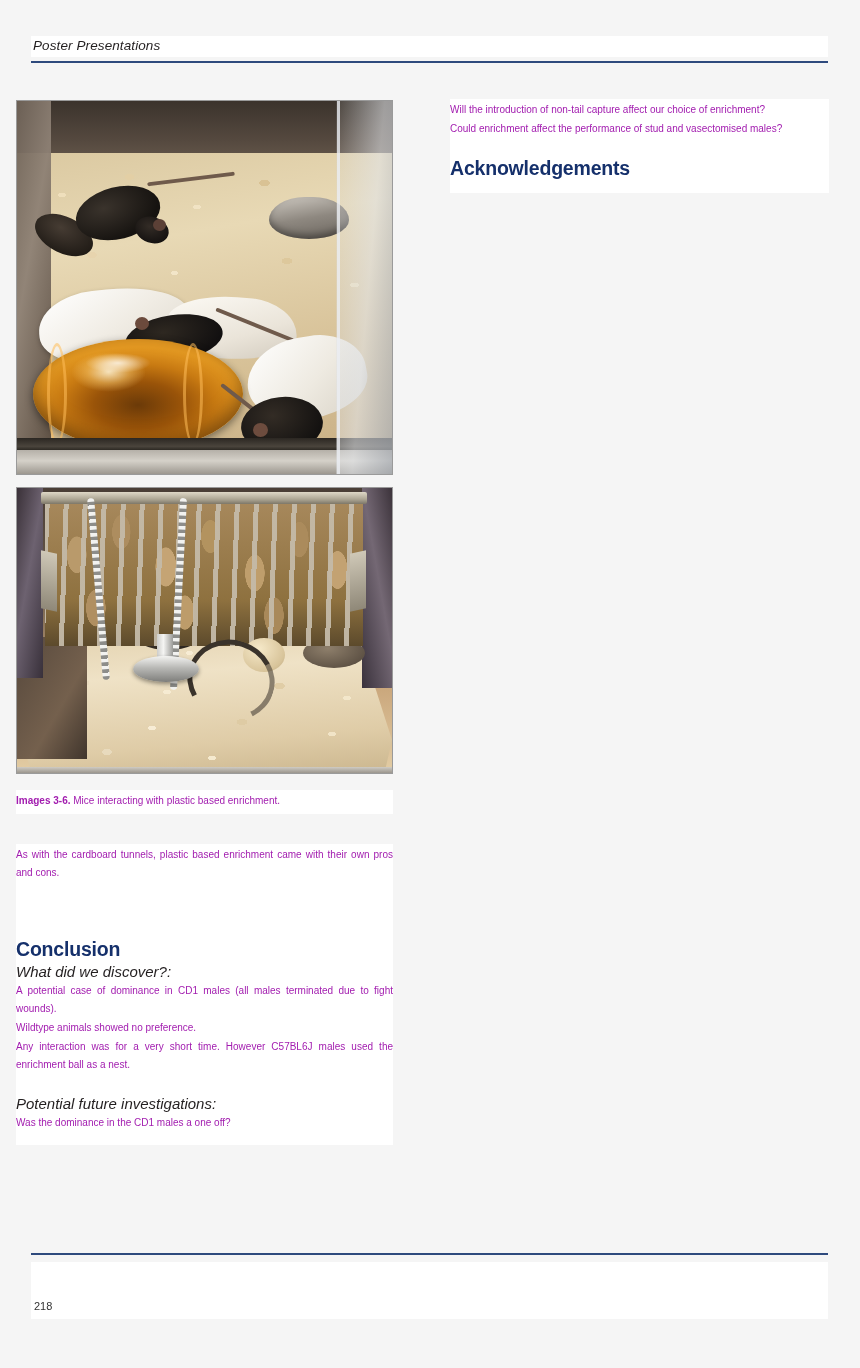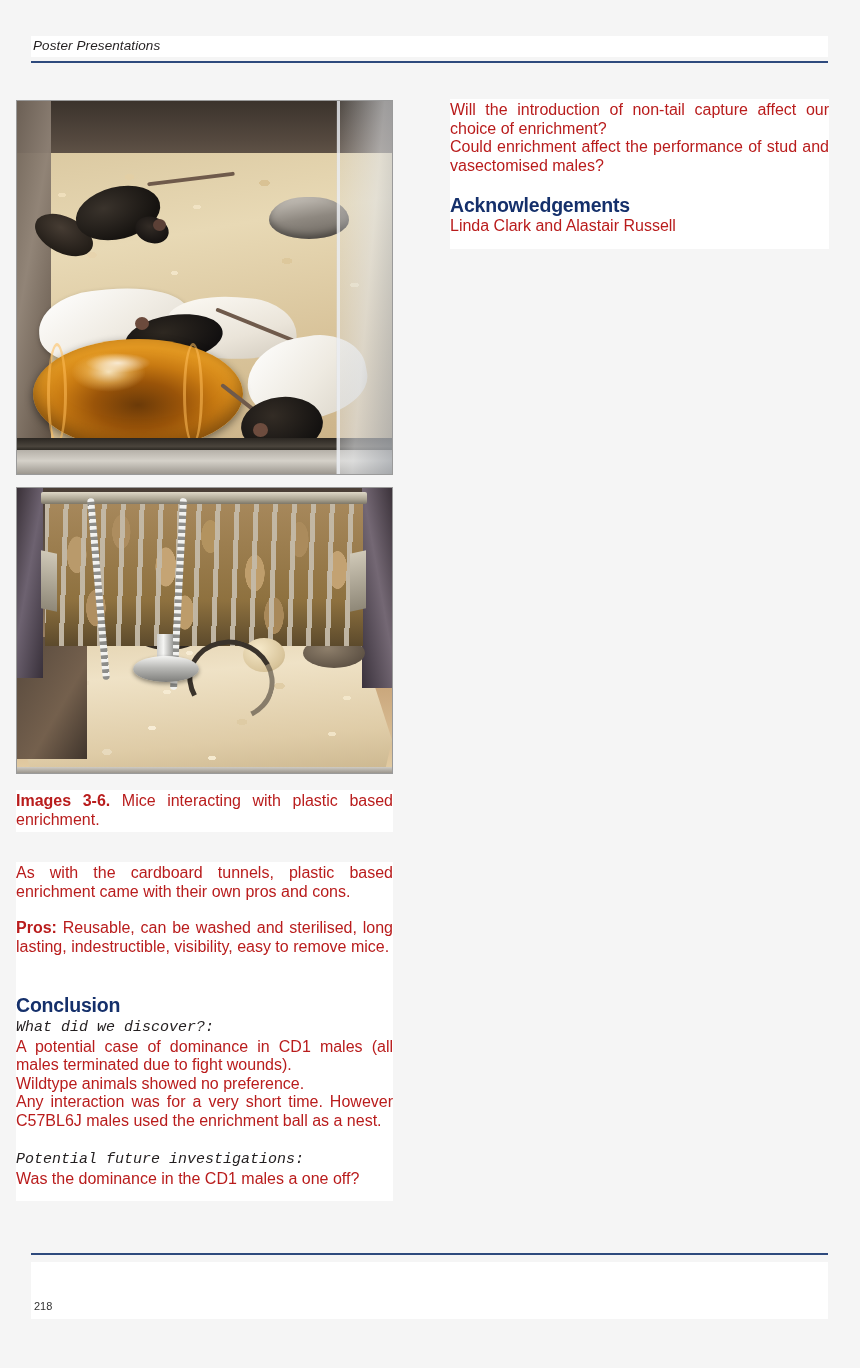--- a/index.html
+++ b/index.html
@@ -89,24 +89,24 @@
     width: 379px;
   }
 
   
   .tblock {
     background: #ffffff;
     padding: 2px 0 3px 0;
   }
   p.body {
     margin: 0;
-    font-size: 16px;
+    font-size: 10px;
     line-height: 18.6px;
     text-align: justify;
-    color: #b91c1c;
+    color: #a21caf;
   }
   p.body.nojust { text-align: left; }
   p.body + p.body { margin-top: 0; }
   .gap { height: 18px; background: #ffffff; }
   .gap-sm { height: 10px; background: #ffffff; }
 
   b.lead { font-weight: bold; }
 
   h2.head {
     margin: 0;
@@ -115,21 +115,20 @@
     font-weight: bold;
     color: #15306b;
     letter-spacing: -0.2px;
   }
   .subhead {
     font-style: italic;
     font-size: 15px;
     line-height: 21px;
     color: #231f20;
     margin: 0;
-    font-family: Liberation Mono, monospace;
   }
 
   
   .photo {
     position: relative;
     width: 375px;
     border: 1px solid #9a9a9a;
     overflow: hidden;
     background: #2a2420;
   }
@@ -442,21 +441,20 @@
 
     <div class="tblock">
       <p class="body"><b class="lead">Images 3-6.</b><span> Mice interacting with plastic based enrichment.</span></p>
     </div>
 
     <div style="height:30px"></div>
 
     <div class="tblock">
       <p class="body">As with the cardboard tunnels, plastic based enrichment came with their own pros and cons.</p>
       <div class="gap"></div>
-      <p class="body"><b class="lead">Pros:</b><span> Reusable, can be washed and sterilised, long lasting, indestructible, visibility, easy to remove mice.</span></p>
       <div class="gap"></div>
       <div class="gap"></div>
 
       <h2 class="head">Conclusion</h2>
       <p class="subhead">What did we discover?:</p>
       <p class="body">A potential case of dominance in CD1 males (all males terminated due to fight wounds).</p>
       <p class="body nojust">Wildtype animals showed no preference.</p>
       <p class="body">Any interaction was for a very short time. However C57BL6J males used the enrichment ball as a nest.</p>
       <div class="gap"></div>
       <p class="subhead">Potential future investigations:</p>
@@ -464,21 +462,20 @@
       <div class="gap-sm"></div>
     </div>
   </div>
 
   <div class="col-right">
     <div class="tblock">
       <p class="body">Will the introduction of non-tail capture affect our choice of enrichment?</p>
       <p class="body">Could enrichment affect the performance of stud and vasectomised males?</p>
       <div class="gap"></div>
       <h2 class="head">Acknowledgements</h2>
-      <p class="body nojust">Linda Clark and Alastair Russell</p>
       <div class="gap-sm"></div>
     </div>
   </div>
 
   <div class="rule-bottom"></div>
   <div class="folio-block">
     <div class="folio">218</div>
   </div>
 
 </div>

